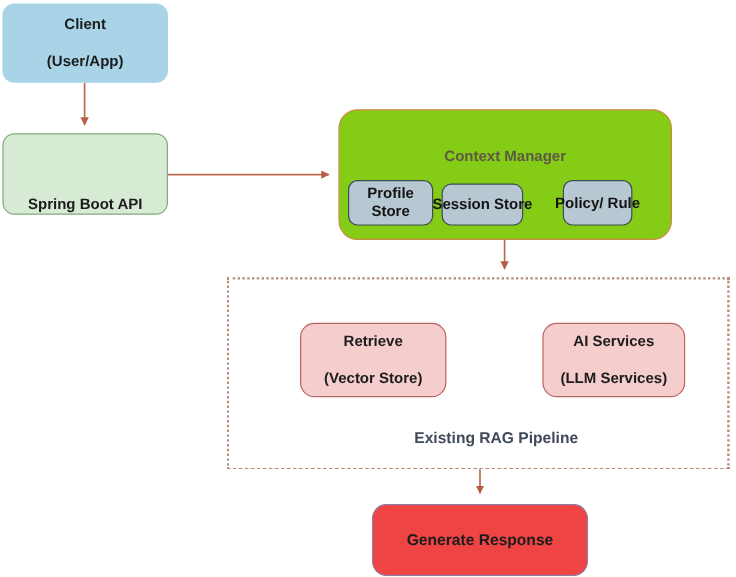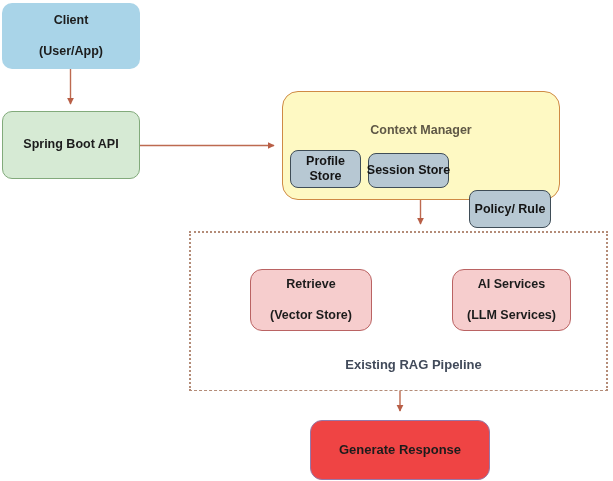--- a/index.html
+++ b/index.html
@@ -35,25 +35,26 @@
   .client {
     left: 2px; top: 3px; width: 138px; height: 66px;
     background: #a9d4e8;
     border-radius: 10px;
   }
   .spring {
     left: 2px; top: 111px; width: 138px; height: 68px;
     background: #d6ead4;
     border: 1px solid #82aa7b;
     border-radius: 10px;
+    justify-content: flex-end;
   }
   .context {
     position: absolute;
     left: 282px; top: 91px; width: 278px; height: 109px;
-    background: #fef9c3;
+    background: #84cc16;
     border: 1.5px solid #cf8a45;
     border-radius: 16px;
     box-sizing: border-box;
   }
   .context-title {
     position: absolute;
     left: 0; top: 31px; width: 100%;
     text-align: center;
     font-size: 12.5px;
     color: #5f5846;
@@ -67,22 +68,22 @@
     background: #b7c8d3;
     border: 1.5px solid #3f4d57;
     border-radius: 8px;
     font-size: 12.5px;
     line-height: 15px;
     color: #141414;
     box-sizing: border-box;
     padding: 1px 2px;
   }
   .store-profile { left: 7px;   top: 58px; width: 71px; height: 38px; }
-  .store-session { left: 85px;  top: 61px; width: 81px; height: 35px; white-space: nowrap; }
-  .store-policy  { left: 186px; top: 58px; width: 82px; height: 38px; white-space: nowrap; margin-top: 40px; }
+  .store-session { left: 85px;  top: 61px; width: 68px; height: 35px; white-space: nowrap; }
+  .store-policy  { left: 186px; top: 58px; width: 58px; height: 38px; white-space: nowrap; }
   .rag-box {
     position: absolute;
     left: 189px; top: 231px; width: 419px; height: 160px;
     border-color: #b48c78;
     border-style: dotted dotted dashed dotted;
     border-width: 2px 2px 1px 2px;
     box-sizing: border-box;
     text-decoration: underline;
   }
   .pink {

